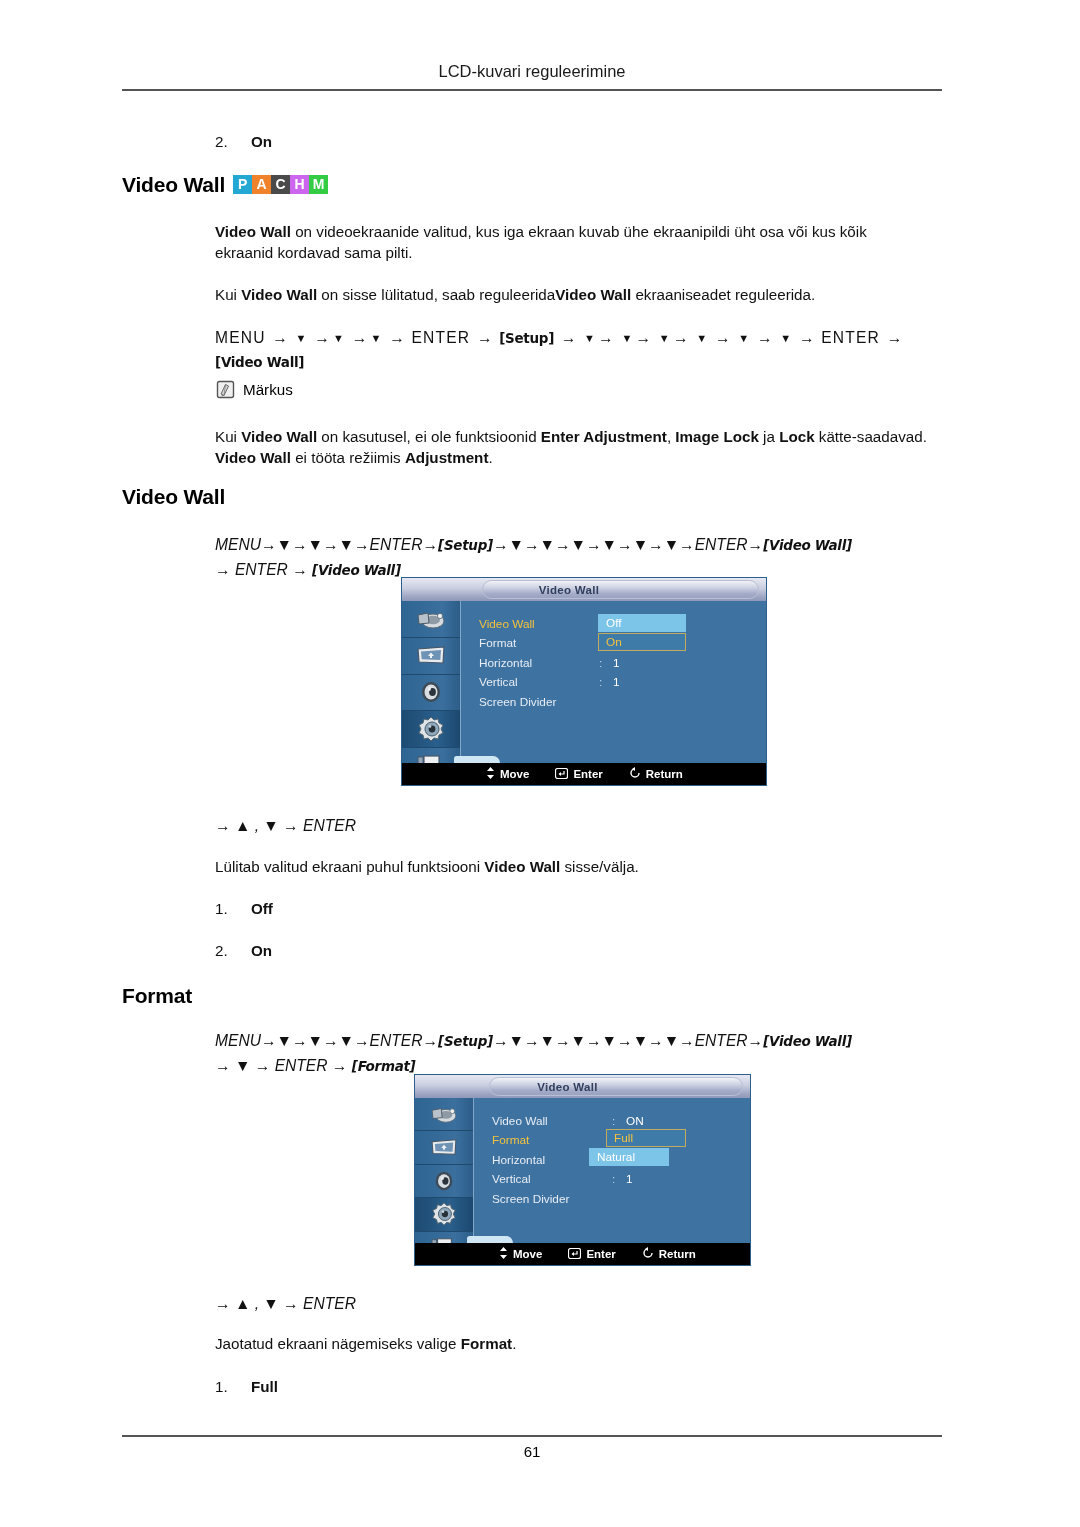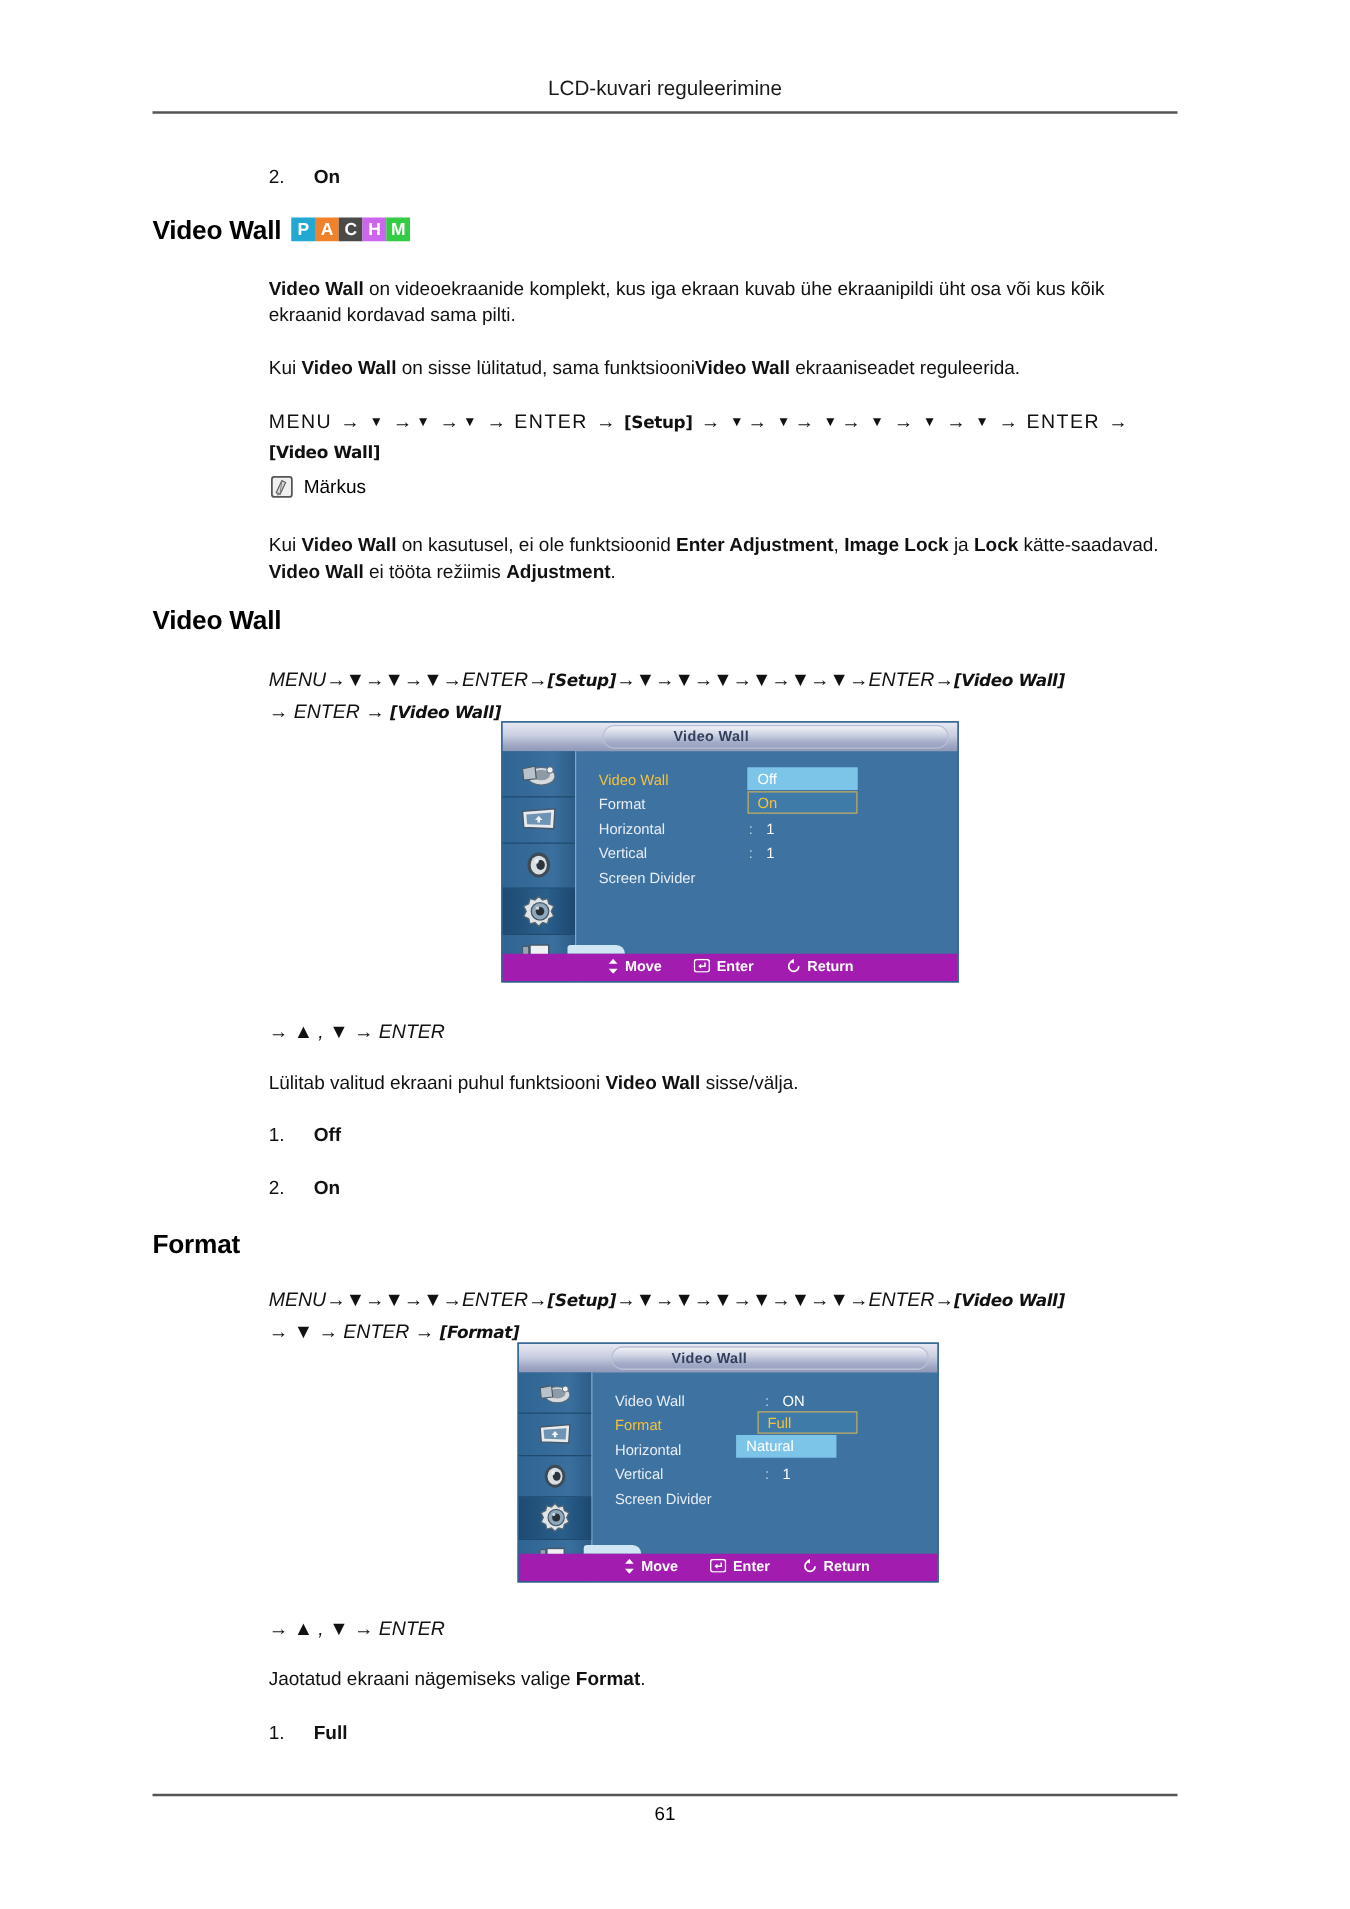--- a/index.html
+++ b/index.html
@@ -246,21 +246,21 @@
     background: #3f7ba8;
     color: #f5c23c;
     border: 1px solid #c2aa5e;
   }
   .osd-footer {
     position: absolute;
     left: 0;
     right: 0;
     bottom: 0;
     height: 22px;
-    background: #a21caf;
+    background: #000000;
     display: flex;
     align-items: center;
     gap: 26px;
     padding-left: 84px;
     box-sizing: border-box;
   }
   .osd-foot-item {
     display: flex;
     align-items: center;
     gap: 5px;
@@ -294,25 +294,25 @@
     <span>Video Wall</span><span class="pachm" id="pachm-badges">
         <span style="background: rgb(35, 168, 212);">P</span>
         <span style="background: rgb(240, 130, 44);">A</span>
         <span style="background: rgb(74, 74, 74);">C</span>
         <span style="background: rgb(204, 102, 238);">H</span>
         <span style="background: rgb(51, 204, 68);">M</span>
       </span>
   </div>
 
   <div class="body-text" style="left:215px; top:222px; width:700px;">
-    <b>Video Wall</b><span> on videoekraanide komplekt, kus iga ekraan kuvab ühe ekraanipildi üht osa või kus kõik ekraanid kordavad sama pilti.</span>
+    <b>Video Wall</b><span> on videoekraanide valitud, kus iga ekraan kuvab ühe ekraanipildi üht osa või kus kõik ekraanid kordavad sama pilti.</span>
   </div>
 
   <div class="body-text" style="left:215px; top:285px; width:740px;">
-    <span>Kui </span><b>Video Wall</b><span> on sisse lülitatud, sama funktsiooni</span><b>Video Wall</b><span> ekraaniseadet reguleerida.</span>
+    <span>Kui </span><b>Video Wall</b><span> on sisse lülitatud, saab reguleerida</span><b>Video Wall</b><span> ekraaniseadet reguleerida.</span>
   </div>
 
   <div class="menu-path" style="left:215px; top:326px; width:760px;">
     <span class="kw">MENU</span>
     <span class="arrow">→</span>
     <span class="dn">▼</span>
     <span class="arrow">→</span><span class="dn">▼</span>
     <span class="arrow">→</span><span class="dn">▼</span>
     <span class="arrow">→</span>
     <span class="kw">ENTER</span>

